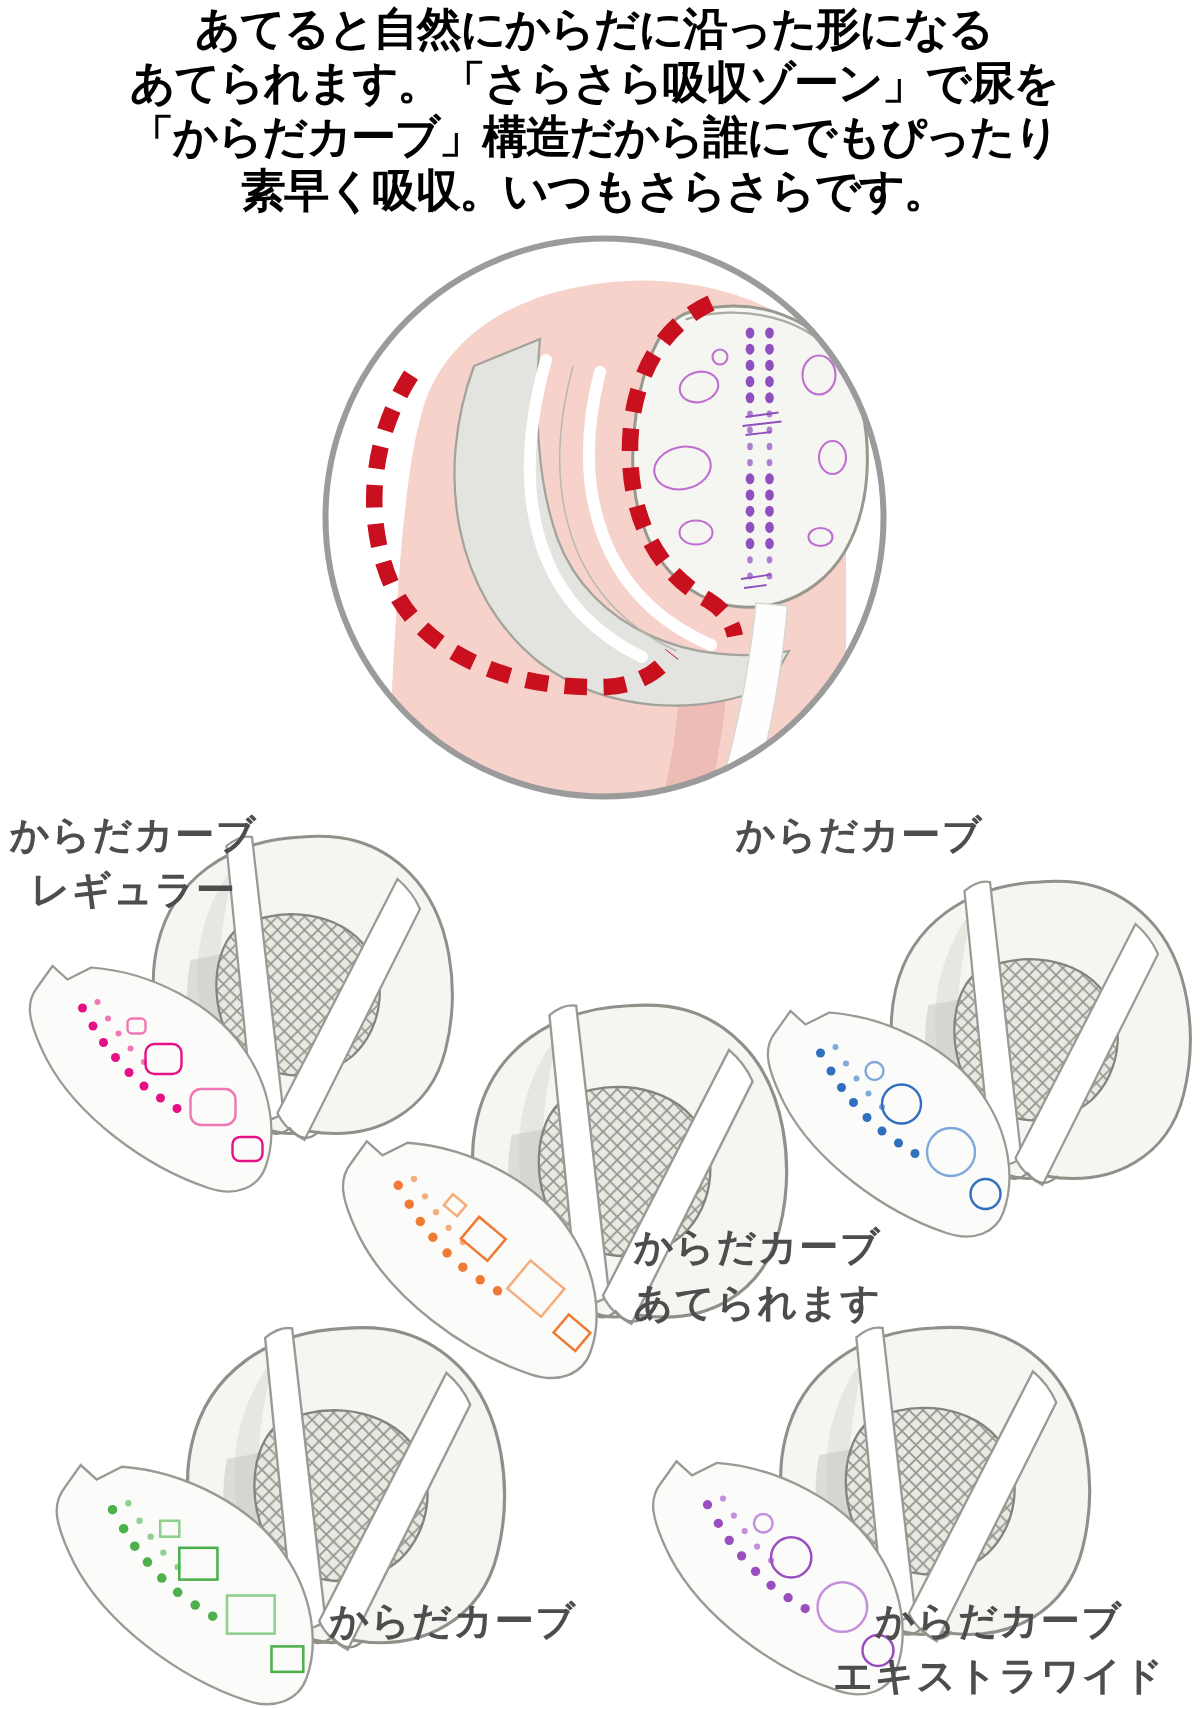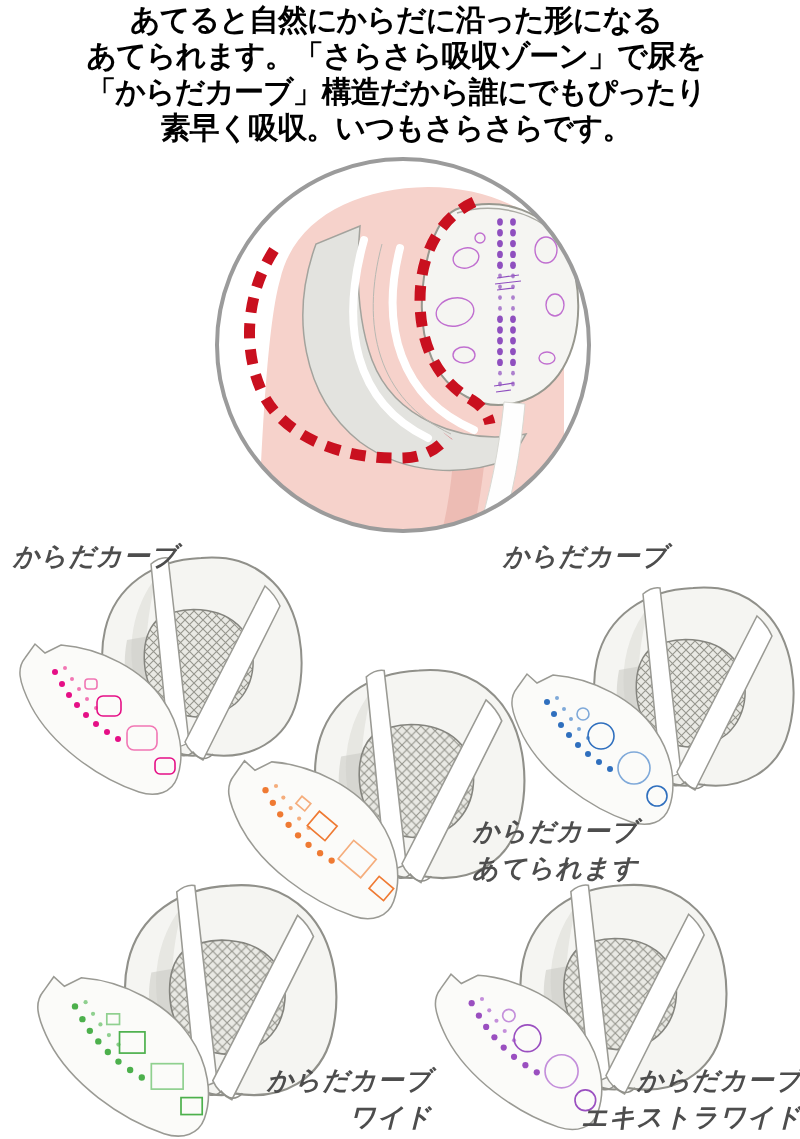--- a/index.html
+++ b/index.html
@@ -43,22 +43,22 @@
   .strap{fill:#ffffff;stroke:#9a9a94;stroke-width:1.5;}
   .ruffle{fill:none;stroke:#90908a;stroke-width:1.5;}
   .pad-body{fill:#fbfbf9;stroke:#9a9a94;stroke-width:1.5;}
   .dotcol circle{fill:var(--pc,#cc3388);}
   .dotcol circle.d2{fill:var(--pcl,#ee99cc);}
   .motif rect,.motif circle{fill:none;stroke-width:1.6;}
   .motif > *:nth-child(odd){stroke:var(--pc,#cc3388);}
   .motif > *:nth-child(even){stroke:var(--pcl,#ee99cc);}
   
   .plabel{
-    position:absolute;text-align:right;color:#4d4d4d;z-index:6;
-    font-size:26px;line-height:37px;font-weight:bold;letter-spacing:1px;font-style:italic;
+    position:absolute;text-align:center;color:#4d4d4d;z-index:6;
+    font-size:26px;line-height:37px;font-weight:bold;letter-spacing:1px;
   }
   .l-regular{left:0;top:538px;width:178px;}
   .l-long{left:478px;top:538px;width:190px;}
   .l-super{left:372px;top:813px;width:266px;}
   .l-wide{left:172px;top:1062px;width:260px;}
   .l-extra{left:530px;top:1062px;width:272px;}
 </style>
 </head>
 <body>
 
@@ -438,28 +438,28 @@
         <rect x="150" y="210" width="20" height="16"></rect>
         <rect x="80" y="131" width="12" height="10"></rect>
       </g>
     </g>
   </svg>
 </div>
   </div>
 
 <div class="plabel l-regular">
   <div>からだカーブ</div>
+  <div>レギュラー</div>
 </div>
 <div class="plabel l-long">
   <div>からだカーブ</div>
 </div>
 <div class="plabel l-super">
   <div>からだカーブ</div>
   <div>あてられます</div>
 </div>
 <div class="plabel l-wide">
   <div>からだカーブ</div>
-  <div>ワイド</div>
 </div>
 <div class="plabel l-extra">
   <div>からだカーブ</div>
   <div>エキストラワイド</div>
 </div>
 
 </body></html>

